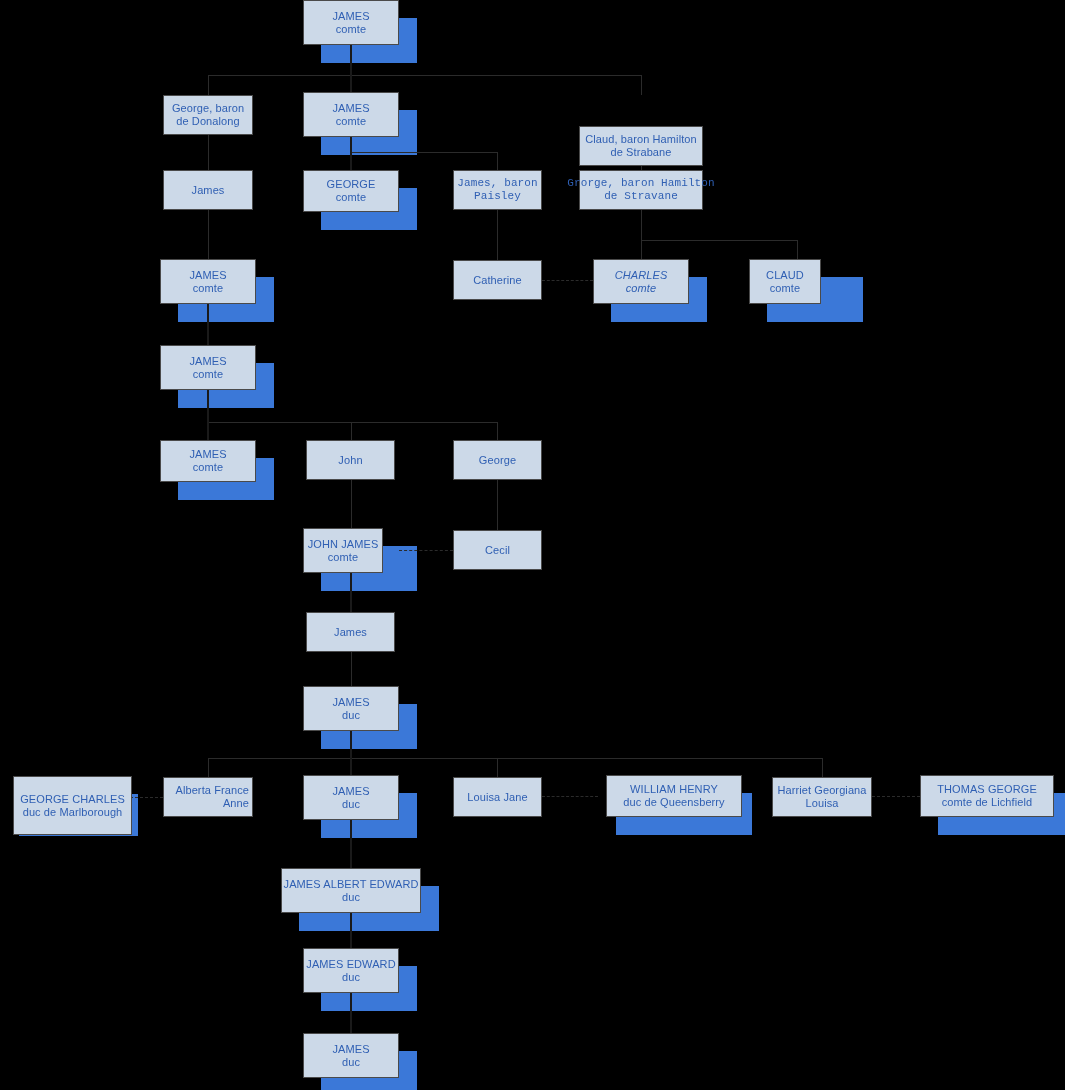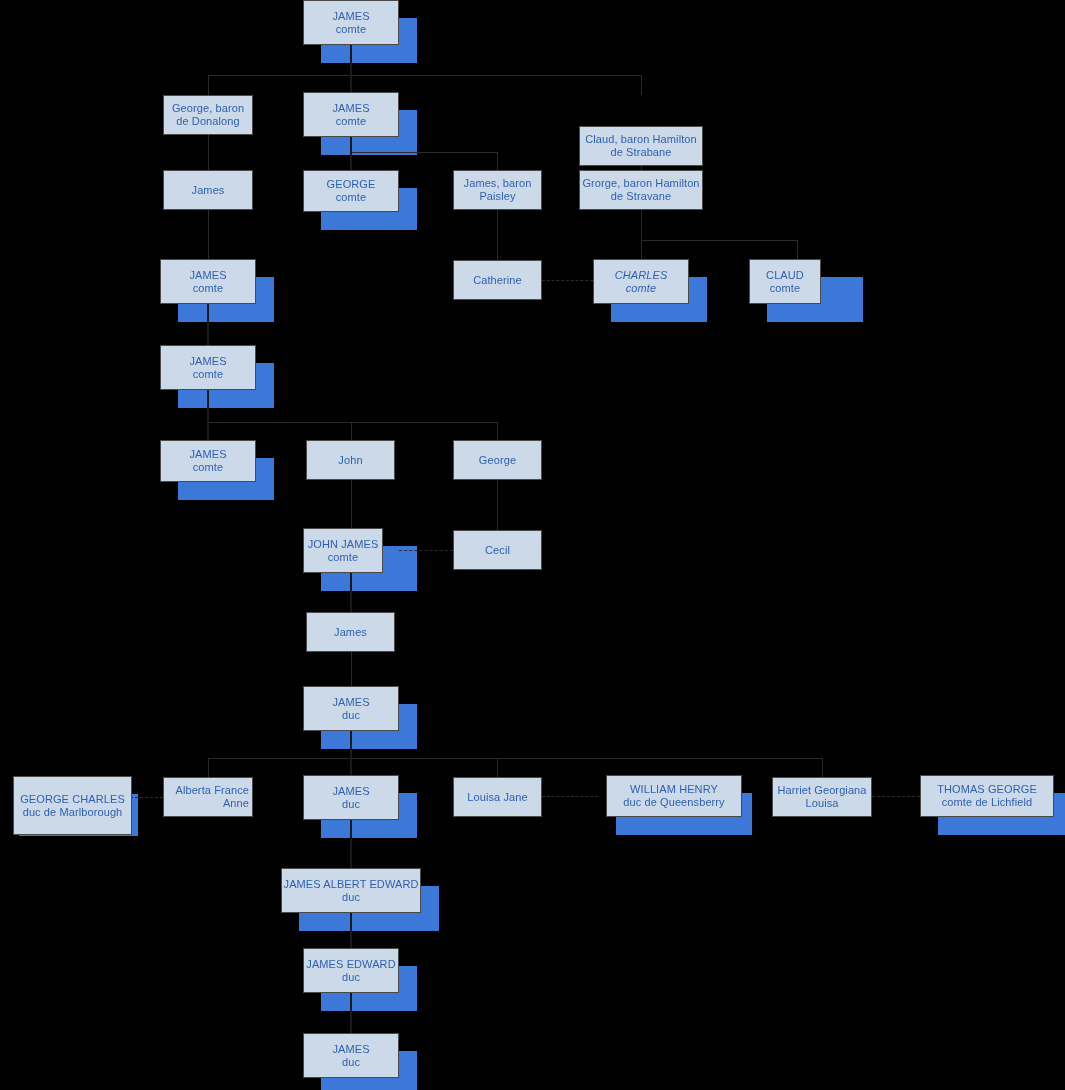--- a/index.html
+++ b/index.html
@@ -143,25 +143,25 @@
         <span class="l2">de Strabane</span>
       </div>
       <div class="node" style="left: 163px; top: 170px; width: 90px; height: 40px;">
         <span class="l1">James</span>
       </div>
       <div class="shadow" style="left: 321px; top: 188px; width: 96px; height: 42px;"></div>
       <div class="node" style="left: 303px; top: 170px; width: 96px; height: 42px;">
         <span class="l1">GEORGE</span>
         <span class="l2">comte</span>
       </div>
-      <div class="node" style="left: 453px; top: 170px; width: 89px; height: 40px;">
+      <div class="node" style="left: 453px; top: 170px; width: 89px; height: 40px; font-family: Liberation Mono, monospace;">
         <span class="l1">James, baron</span>
         <span class="l2">Paisley</span>
       </div>
-      <div class="node" style="left: 579px; top: 170px; width: 124px; height: 40px;">
+      <div class="node" style="left: 579px; top: 170px; width: 124px; height: 40px; font-family: Liberation Mono, monospace;">
         <span class="l1">Grorge, baron Hamilton</span>
         <span class="l2">de Stravane</span>
       </div>
       <div class="shadow" style="left: 178px; top: 277px; width: 96px; height: 45px;"></div>
       <div class="node" style="left: 160px; top: 259px; width: 96px; height: 45px;">
         <span class="l1">JAMES</span>
         <span class="l2">comte</span>
       </div>
       <div class="node" style="left: 453px; top: 260px; width: 89px; height: 40px;">
         <span class="l1">Catherine</span>

